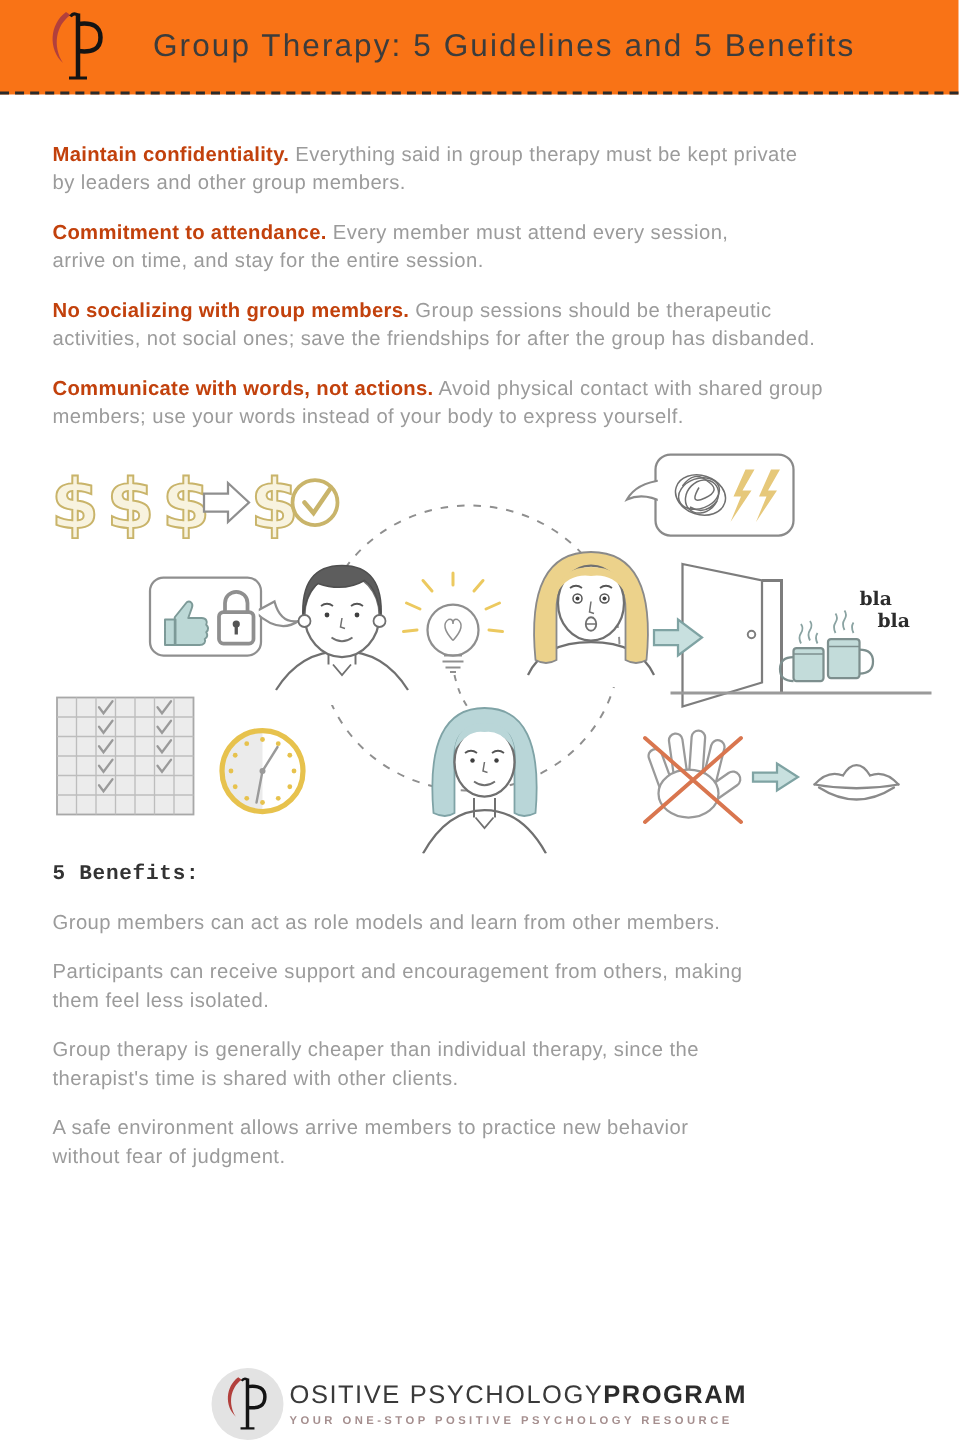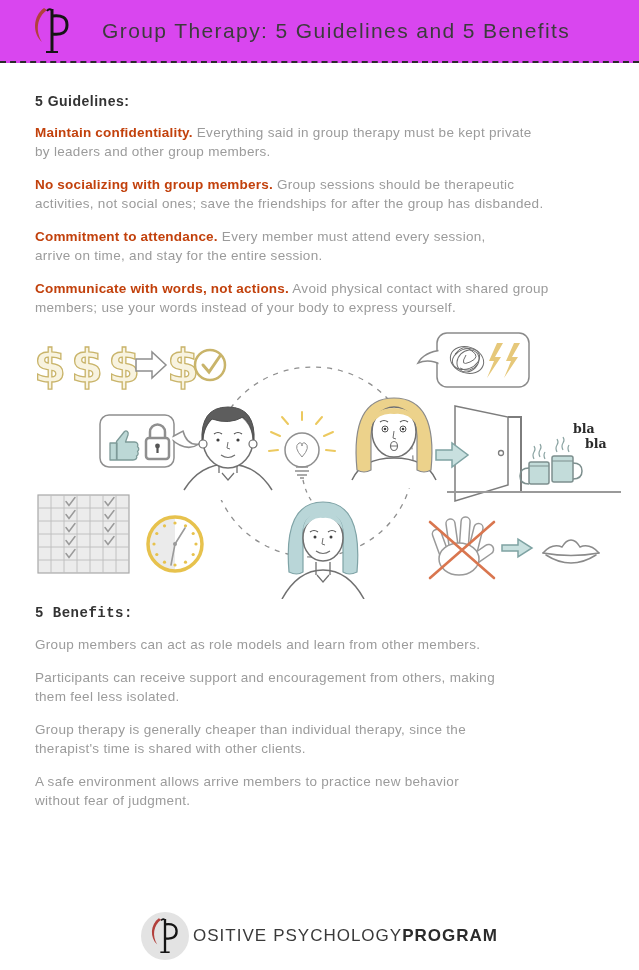--- a/index.html
+++ b/index.html
@@ -3,21 +3,21 @@
 <meta charset="utf-8">
 <style>
   html,body{margin:0;padding:0;}
   body{
     width:639px;height:970px;background:#ffffff;overflow:hidden;
     font-family:"Liberation Sans", sans-serif;
     -webkit-font-smoothing:antialiased;
   }
   .page{width:639px;height:970px;position:relative;}
   header{
-    height:61px;background:#d946ef;display:flex;align-items:center;
+    height:61px;background:#f97316;display:flex;align-items:center;
     border-bottom:2px dashed #2a2a2a;
   }
   .logo-wrap{margin-left:30px;width:44px;height:52px;flex:0 0 auto;}
   h1{
     margin:0 0 0 28px;font-size:21px;font-weight:400;color:#3c3c3c;
     letter-spacing:1.4px;
   }
   main{padding:30px 20px 0 35px;}
   h2{
     font-size:14px;font-weight:700;color:#333333;margin:0 0 14px 0;
@@ -59,28 +59,27 @@
         <path d="M22 5 Q19 3 17 6" stroke="#141414" stroke-width="2" fill="none"></path>
         <path d="M22 4 L22 47" stroke="#141414" stroke-width="3" fill="none"></path>
         <path d="M16 47 H28" stroke="#141414" stroke-width="2" fill="none"></path>
         <path d="M22 11 Q37 9 37 20 Q37 31 22 29" stroke="#141414" stroke-width="3" fill="none"></path>
       </svg>
     </div>
     <h1>Group Therapy: 5 Guidelines and 5 Benefits</h1>
   </header>
 
   <main>
-    <h2>5 Guidelines:</h2>
 
     <p class="para"><b>Maintain confidentiality.</b><span> Everything said in group therapy must be kept private
 by leaders and other group members.</span></p>
+    <p class="para"><b>Commitment to attendance.</b><span> Every member must attend every session,
+arrive on time, and stay for the entire session.</span></p>
     <p class="para"><b>No socializing with group members.</b><span> Group sessions should be therapeutic
 activities, not social ones; save the friendships for after the group has disbanded.</span></p>
-    <p class="para"><b>Commitment to attendance.</b><span> Every member must attend every session,
-arrive on time, and stay for the entire session.</span></p>
     <p class="para"><b>Communicate with words, not actions.</b><span> Avoid physical contact with shared group
 members; use your words instead of your body to express yourself.</span></p>
 
     <svg class="illus" width="639" height="268" viewBox="0 377 639 268">
 
       <ellipse cx="313" cy="508" rx="100" ry="95" fill="none" stroke="#8f8f8f" stroke-width="1.3" stroke-dasharray="5 6"></ellipse>
       <path d="M303 526 Q306 540 313 549" fill="none" stroke="#8f8f8f" stroke-width="1.3" stroke-dasharray="4 5"></path>
 
       <g>
         <text x="34" y="428" font-family="DejaVu Sans, sans-serif" font-size="46" font-weight="bold" letter-spacing="5" fill="#f8f3df" stroke="#c9b46a" stroke-width="1.3">$$$</text>
@@ -290,16 +289,17 @@
       <svg width="34" height="42" viewBox="0 0 44 52">
         <path d="M14 3 C3 11 2 28 12 37 C5 26 7 12 17 5 Z" fill="#b2403c"></path>
         <path d="M22 5 Q19 3 17 6" stroke="#141414" stroke-width="2" fill="none"></path>
         <path d="M22 4 L22 47" stroke="#141414" stroke-width="3" fill="none"></path>
         <path d="M16 47 H28" stroke="#141414" stroke-width="2" fill="none"></path>
         <path d="M22 11 Q37 9 37 20 Q37 31 22 29" stroke="#141414" stroke-width="3" fill="none"></path>
       </svg>
     </div>
     <div class="brand-col">
       <div class="brand-line"><span class="sp">OSITIVE</span><span>PSYCHOLOGY</span><b>PROGRAM</b></div>
+      <div class="tagline">YOUR ONE-STOP POSITIVE PSYCHOLOGY RESOURCE</div>
     </div>
   </footer>
 
 </div>
 
 </body></html>

